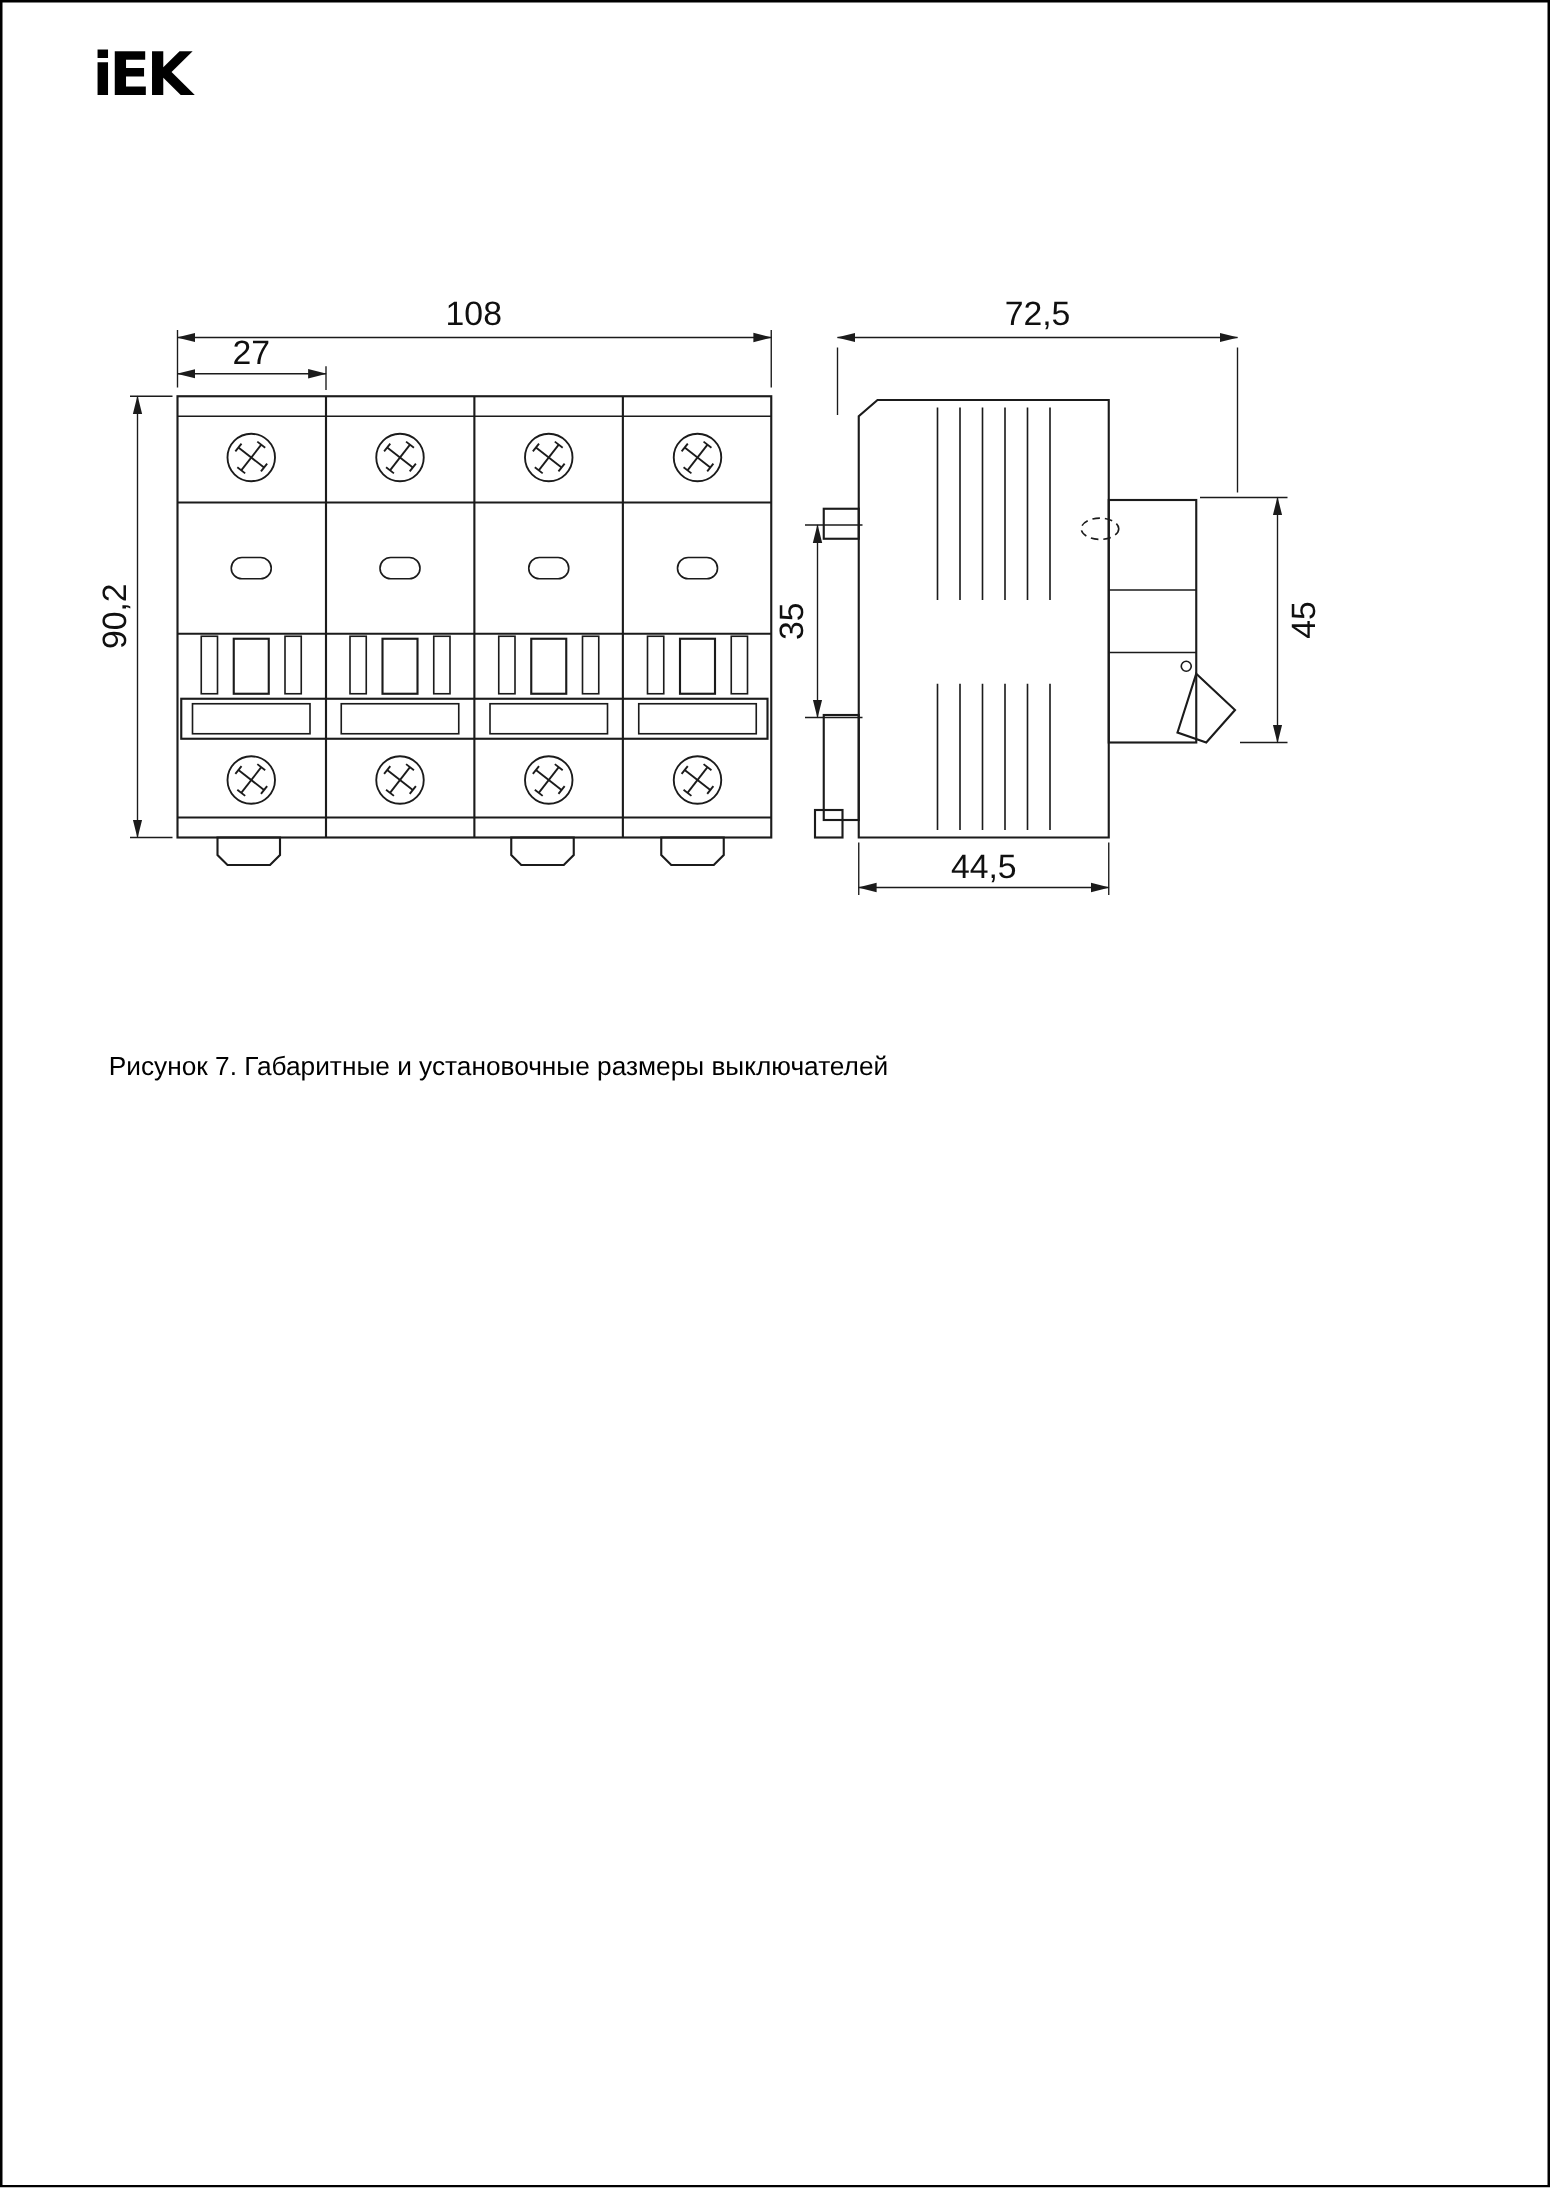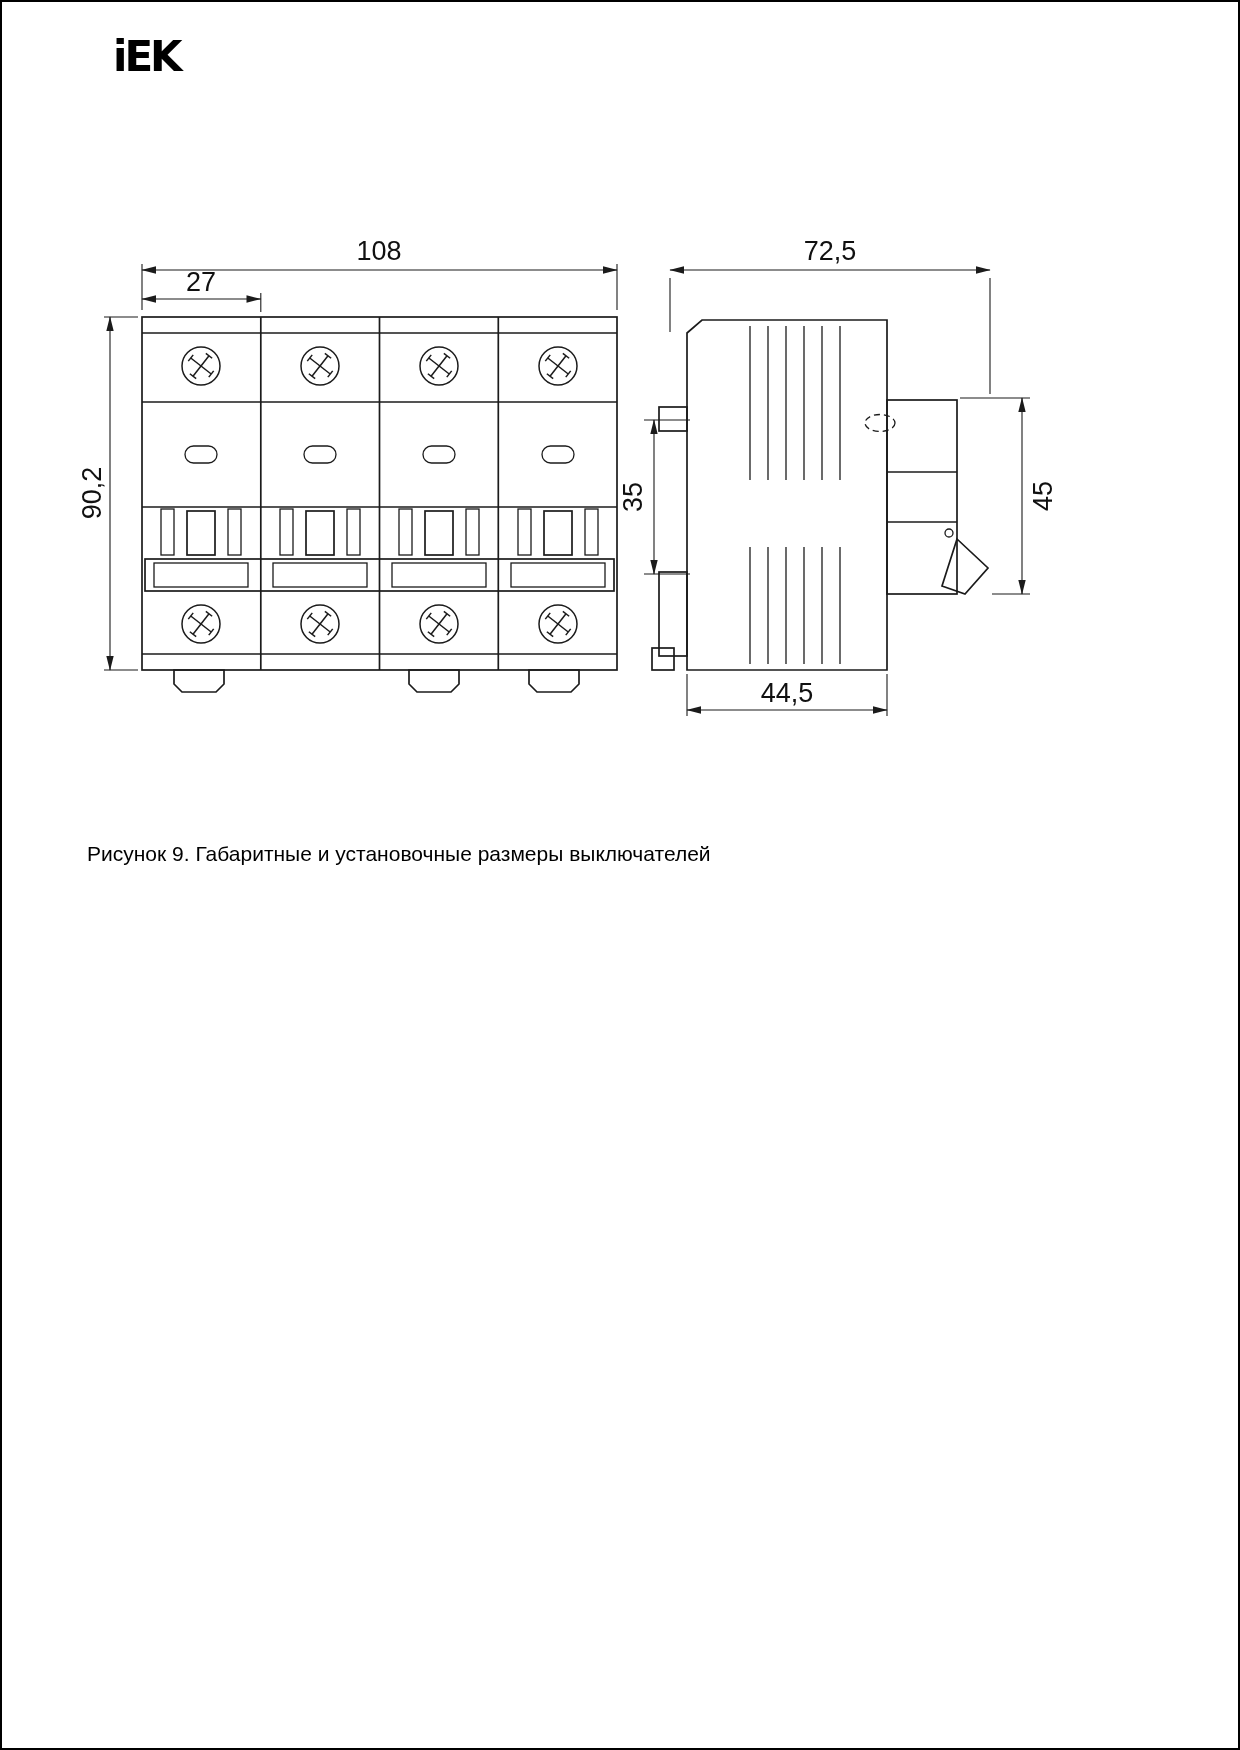--- a/index.html
+++ b/index.html
@@ -4,21 +4,21 @@
 <style>
   html,body{margin:0;padding:0;background:#fff;}
   .page{
     position:relative;width:1240px;height:1750px;box-sizing:border-box;
     border:2px solid #000;background:#fff;overflow:hidden;
     font-family:"Liberation Sans", sans-serif;color:#000;
   }
   .logo{
     position:absolute;left:72px;top:34px;
     font-family:"DejaVu Sans", sans-serif;font-weight:bold;
-    font-size:42px;letter-spacing:-3px;color:#000;line-height:1;margin-left:39px;
+    font-size:48px;letter-spacing:-3px;color:#000;line-height:1;
   }
   .caption{
     position:absolute;left:85px;top:840px;
     font-size:21px;color:#000;
   }
   svg.drawing{position:absolute;left:0;top:0;}
   .part{fill:none;stroke:#1b1b1b;stroke-width:1.7;}
   .thin{fill:none;stroke:#1b1b1b;stroke-width:1.3;}
   .dim{fill:none;stroke:#1b1b1b;stroke-width:1.1;}
   .dash{stroke-dasharray:6 4;}
@@ -161,15 +161,15 @@
       <text class="dimtxt" x="377" y="258" text-anchor="middle">108</text>
       <text class="dimtxt" x="199" y="289" text-anchor="middle">27</text>
       <text class="dimtxt" transform="translate(99 491) rotate(-90)" text-anchor="middle">90,2</text>
       <text class="dimtxt" x="828" y="258" text-anchor="middle">72,5</text>
       <text class="dimtxt" transform="translate(1050 494) rotate(-90)" text-anchor="middle">45</text>
       <text class="dimtxt" transform="translate(640 495) rotate(-90)" text-anchor="middle">35</text>
       <text class="dimtxt" x="785" y="700" text-anchor="middle">44,5</text>
     </g>
   </svg>
 
-  <div class="caption">Рисунок 9. Габаритные и установочные размеры выключателей</div>
+  <div class="caption">Рисунок 7. Габаритные и установочные размеры выключателей</div>
 
 </div>
 
 </body></html>

